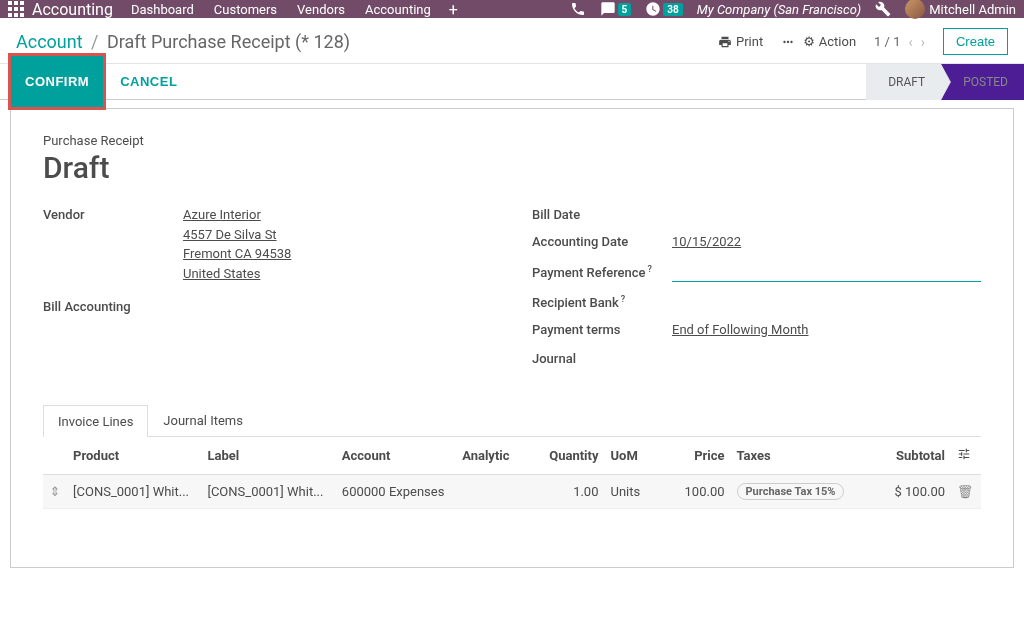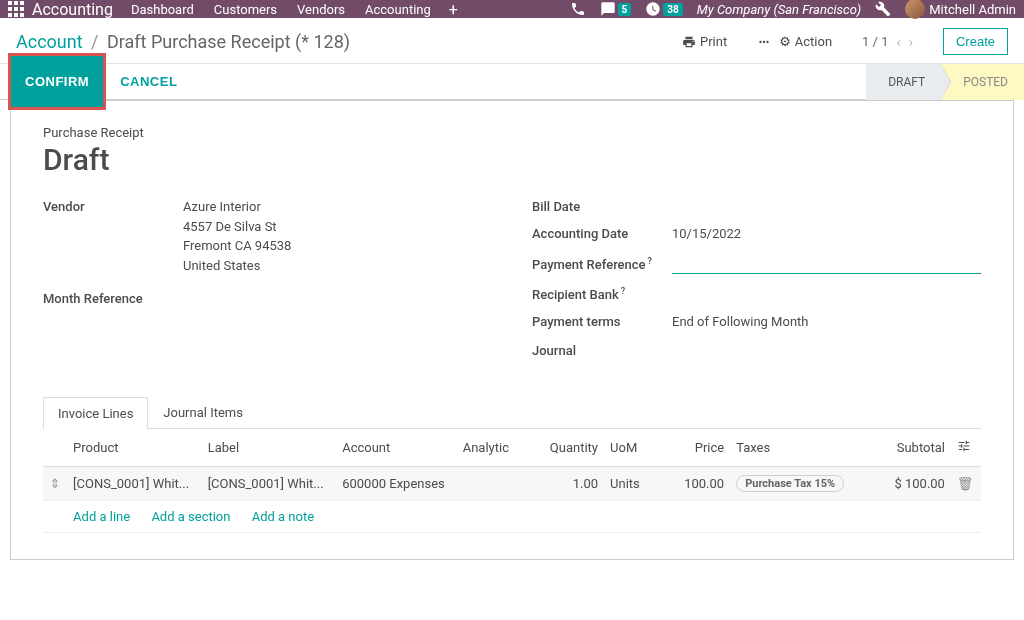--- a/index.html
+++ b/index.html
@@ -21,64 +21,64 @@
   .company-name { color: #fff; font-size: 13px; font-style: italic; }
   .user-area { display: flex; align-items: center; gap: 4px; justify-content: flex-end; }
   .avatar { width: 20px; height: 20px; border-radius: 50%; background: linear-gradient(135deg, #c96, #854); }
   .user-name { color: #fff; font-size: 13px; }
   
   
   .control-panel { padding: 10px 16px 8px; border-bottom: 1px solid #e5e5e5; display: flex; justify-content: space-between; align-items: center; }
   .breadcrumb { font-size: 18px; color: #666; }
   .breadcrumb-link { color: #00a09d; cursor: pointer; }
   .breadcrumb-sep { color: #999; margin: 0 4px; }
-  .cp-right { display: flex; align-items: center; gap: 30px; }
+  .cp-right { display: flex; align-items: center; gap: 18px; }
   .icon-btn { display: inline-flex; align-items: center; gap: 4px; color: #4c4c4c; cursor: pointer; font-size: 13px; }
   .icon-btn svg { width: 14px; height: 14px; fill: #4c4c4c; }
   .pager { display: flex; align-items: center; gap: 8px; color: #666; font-size: 13px; }
   .pager-arrow { color: #bbb; cursor: pointer; font-size: 14px; }
   .create-btn { border: 1px solid #00a09d; color: #00a09d; background: #fff; padding: 5px 12px; font-size: 13px; cursor: pointer; }
   
   
   .action-bar { display: flex; justify-content: space-between; align-items: center; border-bottom: 1px solid #ccc; height: 36px; }
   .action-left { display: flex; align-items: center; padding-left: 8px; }
   .confirm-wrap { border: 3px solid #d9534f; padding: 0; }
   .confirm-btn { background: #00a09d; color: #fff; border: none; padding: 18px 14px; font-size: 13px; font-weight: bold; cursor: pointer; letter-spacing: 0.5px; }
   .cancel-btn { background: none; border: none; color: #00a09d; font-size: 13px; font-weight: bold; margin-left: 14px; cursor: pointer; letter-spacing: 0.5px; }
   .status-arrows { display: flex; align-items: center; height: 100%; }
-  .status-step { height: 36px; padding: 0 16px 0 22px; display: flex; align-items: center; color: #888; font-size: 12px; position: relative; background: #fef9c3; }
+  .status-step { height: 36px; padding: 0 16px 0 22px; display: flex; align-items: center; color: #888; font-size: 12px; position: relative; background: #4c1d95; }
   .status-step.active { background: #e9ecef; color: #555; }
   .status-step::after { content: ''; position: absolute; right: -9px; top: 0; width: 0; height: 0; border-top: 18px solid transparent; border-bottom: 18px solid transparent; border-left: 9px solid #fff; z-index: 2; }
   .status-step.active::after { border-left-color: #e9ecef; }
   .status-step::before { content: ''; position: absolute; right: -10px; top: 0; width: 0; height: 0; border-top: 18px solid transparent; border-bottom: 18px solid transparent; border-left: 10px solid #ccc; z-index: 1; }
   .status-step:last-child::after, .status-step:last-child::before { display: none; }
   
   
   .sheet-wrap { padding: 0 10px; }
-  .sheet { border: 1px solid #ccc; background: #fff; padding: 24px 32px; min-height: 460px; }
+  .sheet { border: 1px solid #ccc; background: #fff; padding: 24px 32px; margin-top: 8px; min-height: 460px; }
   .doc-type { font-size: 13px; color: #4c4c4c; margin-bottom: 2px; }
   .doc-title { font-size: 30px; color: #4c4c4c; font-weight: 500; margin-bottom: 20px; }
   
   .form-cols { display: flex; gap: 40px; }
   .form-col { flex: 1; }
   .field-row { display: flex; margin-bottom: 10px; align-items: flex-start; }
   .field-label { width: 140px; flex-shrink: 0; color: #4c4c4c; font-size: 13px; font-weight: 500; padding-top: 2px; }
   .field-label sup { font-size: 9px; margin-left: 2px; }
-  .field-value { flex: 1; color: #4c4c4c; font-size: 13px; line-height: 1.5; }
+  .field-value { flex: 1; color: #4c4c4c; font-size: 13px; line-height: 1.5; text-decoration: underline; }
   .field-input { border: none; border-bottom: 1px solid #00a09d; outline: none; width: 100%; font-size: 13px; padding: 2px 0; }
   .inline-suffix { margin-left: 12px; margin-right: 6px; color: #4c4c4c; }
   
   
   .tabs { margin-top: 28px; border-bottom: 1px solid #ddd; display: flex; }
   .tab { padding: 8px 14px; color: #4c4c4c; font-size: 13px; cursor: pointer; border: 1px solid transparent; border-bottom: none; }
   .tab.active { border-color: #ddd; background: #fff; position: relative; top: 1px; }
   
   
   .lines-table { width: 100%; border-collapse: collapse; margin-top: 0; }
-  .lines-table th { text-align: left; font-weight: 400; color: #4c4c4c; font-size: 13px; padding: 10px 6px; border-bottom: 1px solid #ddd; }
+  .lines-table th { text-align: left; font-weight: 700; color: #4c4c4c; font-size: 13px; padding: 10px 6px; border-bottom: 1px solid #ddd; }
   .lines-table th.num, .lines-table td.num { text-align: right; }
   .lines-table td { padding: 8px 6px; font-size: 13px; border-bottom: 1px solid #eee; white-space: nowrap; overflow: hidden; text-overflow: ellipsis; }
   .lines-table tr.data-row { background: #f7f7f7; }
   .handle-col { width: 18px; text-align: center; color: #999; }
   .tax-tag { display: inline-block; border: 1px solid #ccc; border-radius: 10px; padding: 1px 8px; font-size: 11px; color: #666; font-weight: bold; }
   .trash { color: #888; cursor: pointer; }
   .add-links { padding: 10px 6px; }
   .add-link { color: #00a09d; cursor: pointer; margin-right: 18px; font-size: 13px; }
   .opt-icon { width: 14px; height: 14px; fill: #4c4c4c; }
 </style>
@@ -192,21 +192,21 @@
         <div class="field-row">
           <div class="field-label">Vendor</div>
           <div class="field-value">
             <div>Azure Interior</div>
             <div>4557 De Silva St</div>
             <div>Fremont CA 94538</div>
             <div>United States</div>
           </div>
         </div>
         <div class="field-row" style="margin-top:14px">
-          <div class="field-label">Month Reference</div>
+          <div class="field-label">Bill Accounting</div>
           <div class="field-value"></div>
         </div>
       </div>
       <div class="form-col">
         <div class="field-row">
           <div class="field-label">Bill Date</div>
           <div class="field-value"></div>
         </div>
         <div class="field-row">
           <div class="field-label">Accounting Date</div>
@@ -260,25 +260,17 @@
           <td>[CONS_0001] Whit...</td>
           <td>600000 Expenses</td>
           <td></td>
           <td class="num">1.00</td>
           <td>Units</td>
           <td class="num">100.00</td>
           <td><span class="tax-tag">Purchase Tax 15%</span></td>
           <td class="num">$ 100.00</td>
           <td class="trash">🗑</td>
         </tr>
-        <tr>
-          <td></td>
-          <td colspan="10" class="add-links">
-            <span class="add-link">Add a line</span>
-            <span class="add-link">Add a section</span>
-            <span class="add-link">Add a note</span>
-          </td>
-        </tr>
       </tbody>
     </table>
 
   </div>
 </div>
 
 </body></html>

